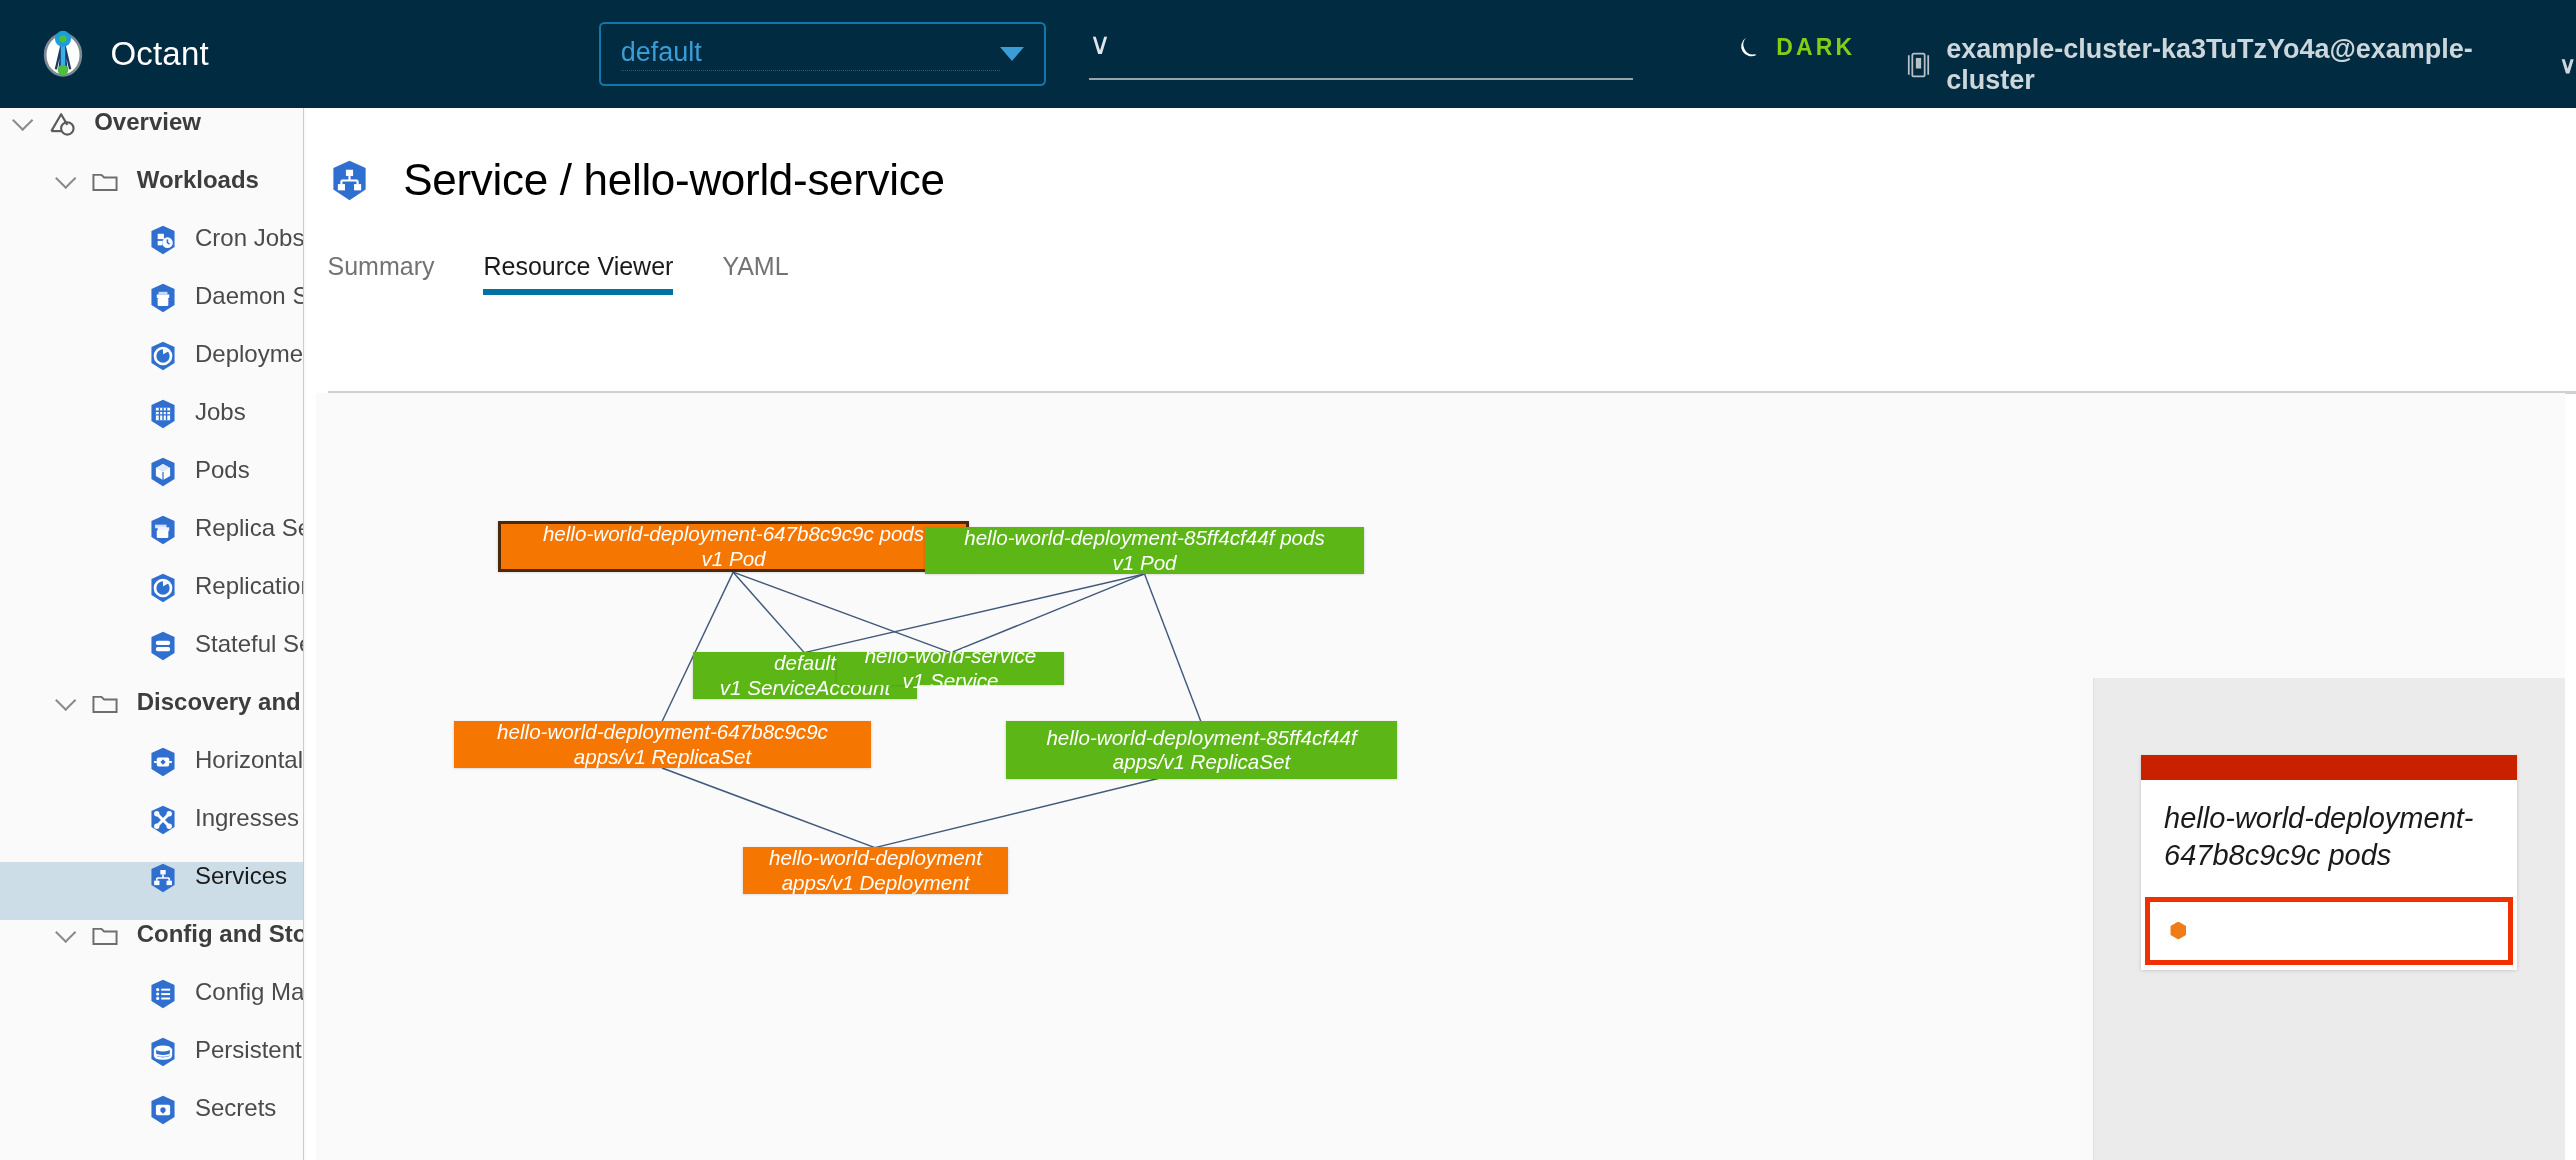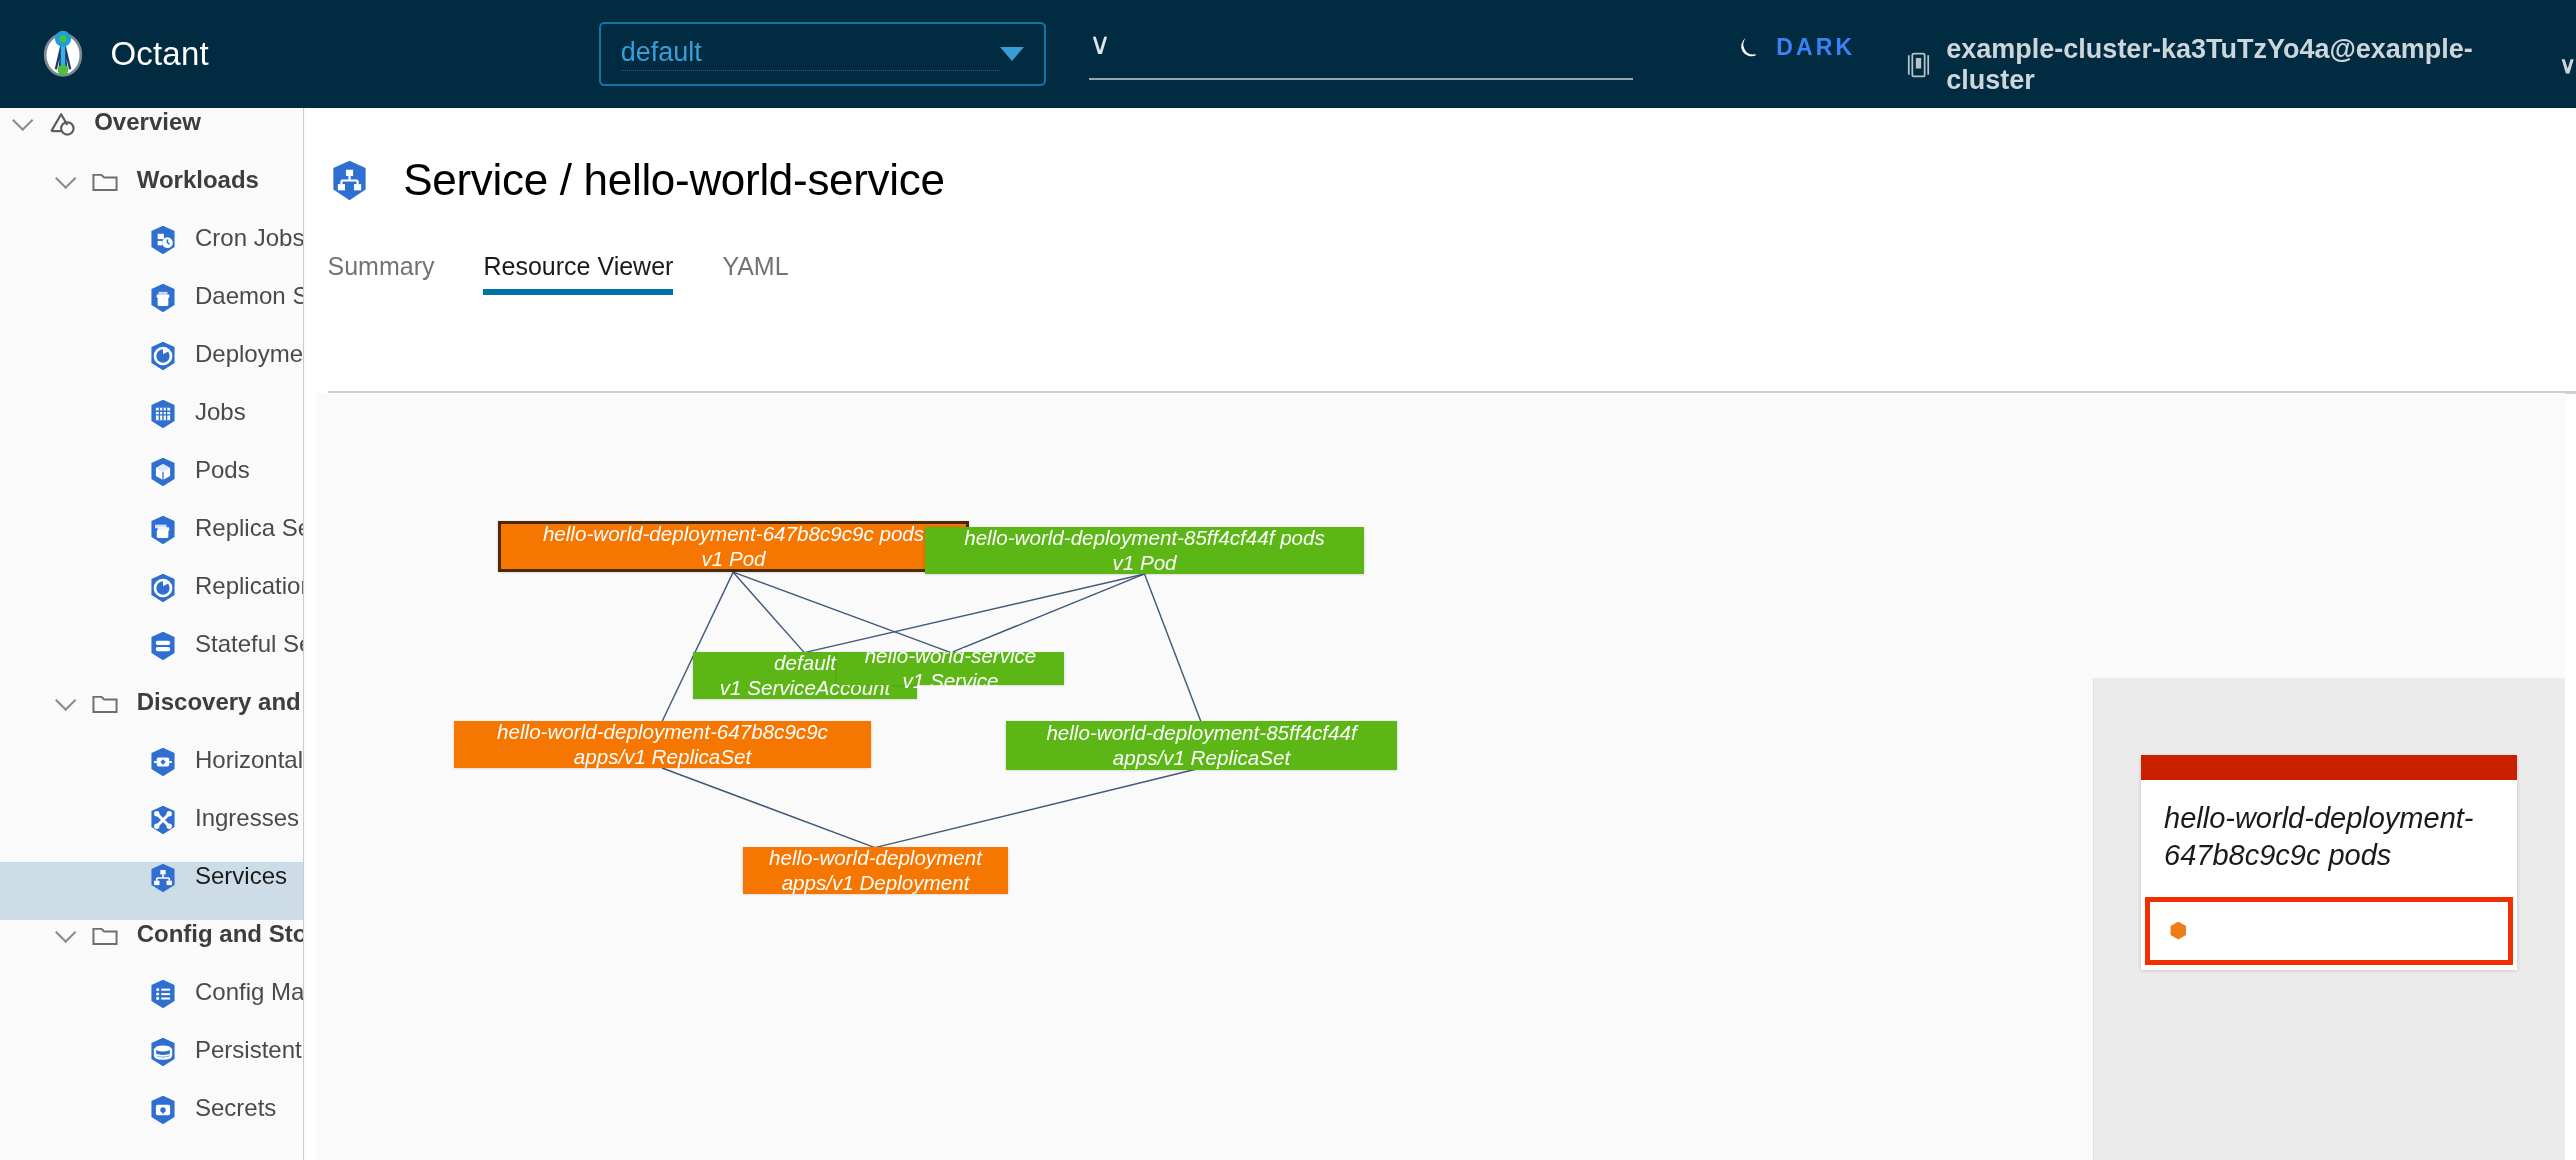--- a/index.html
+++ b/index.html
@@ -56,21 +56,21 @@
   }
 
   .dark-toggle {
     position: absolute; left: 1735px; top: 34px;
     display: flex; align-items: center; cursor: pointer;
   }
   .moon {
     width: 27px; height: 27px; position: relative; margin-right: 14.3px;
   }
   .dark-text {
-    color: #3b82f6; font-size: 23px; font-weight: 700; letter-spacing: 3.1px;
+    color: #84cc16; font-size: 23px; font-weight: 700; letter-spacing: 3.1px;
   }
 
   .cluster-select {
     position: absolute; left: 1905px; top: 34px;
     display: flex; align-items: center; cursor: pointer; font-weight: bold;
   }
   .cluster-icon { width: 27px; height: 30px; margin-right: 14.3px; position: relative; }
   .cluster-text { color: #ccd6db; font-size: 27px; }
   .cluster-caret { color: #ccd6db; font-size: 23px; margin-left: 12.5px; }
 
@@ -465,21 +465,21 @@
           <span class="node-kind">v1 ServiceAccount</span>
         </div>
         <div class="node green" style="left: 521px; top: 259px; width: 227px; height: 33px;">
           <span class="node-name">hello-world-service</span>
           <span class="node-kind">v1 Service</span>
         </div>
         <div class="node orange" style="left: 138px; top: 328px; width: 417px; height: 47px;">
           <span class="node-name">hello-world-deployment-647b8c9c9c</span>
           <span class="node-kind">apps/v1 ReplicaSet</span>
         </div>
-        <div class="node green" style="left: 690px; top: 328px; width: 391px; height: 49px;">
+        <div class="node green" style="left: 690px; top: 328px; width: 391px; height: 58px;">
           <span class="node-name">hello-world-deployment-85ff4cf44f</span>
           <span class="node-kind">apps/v1 ReplicaSet</span>
         </div>
         <div class="node orange" style="left: 427px; top: 454px; width: 265px; height: 47px;">
           <span class="node-name">hello-world-deployment</span>
           <span class="node-kind">apps/v1 Deployment</span>
         </div>
       </div>
 
     <aside class="detail-panel">

